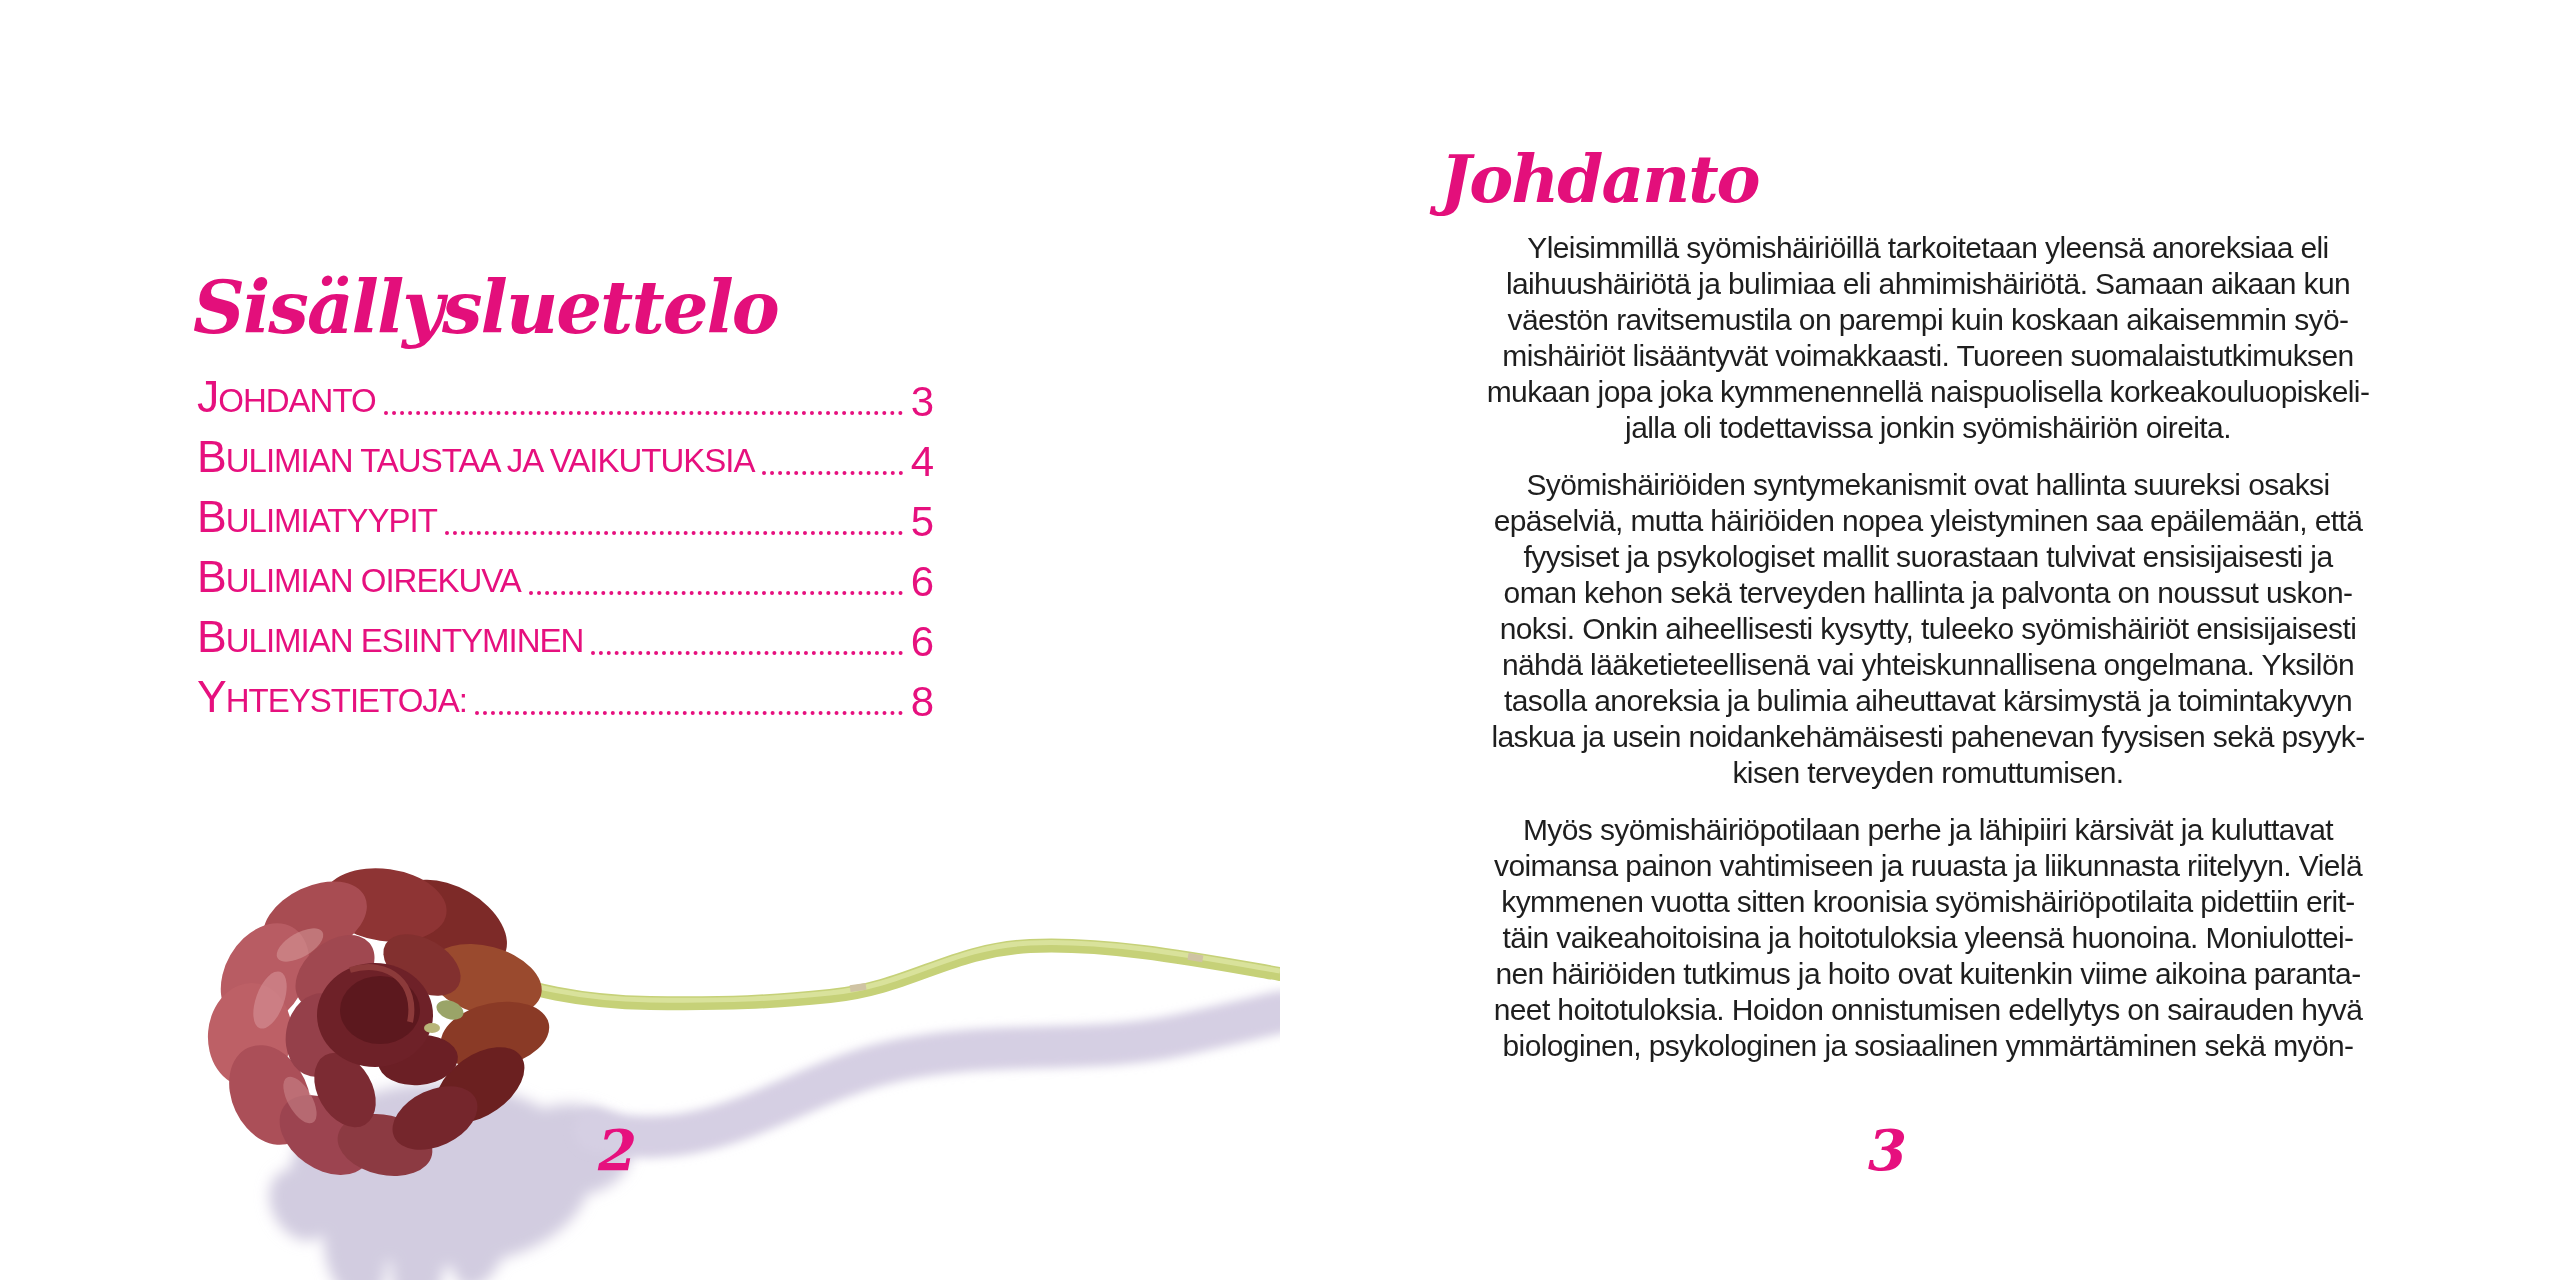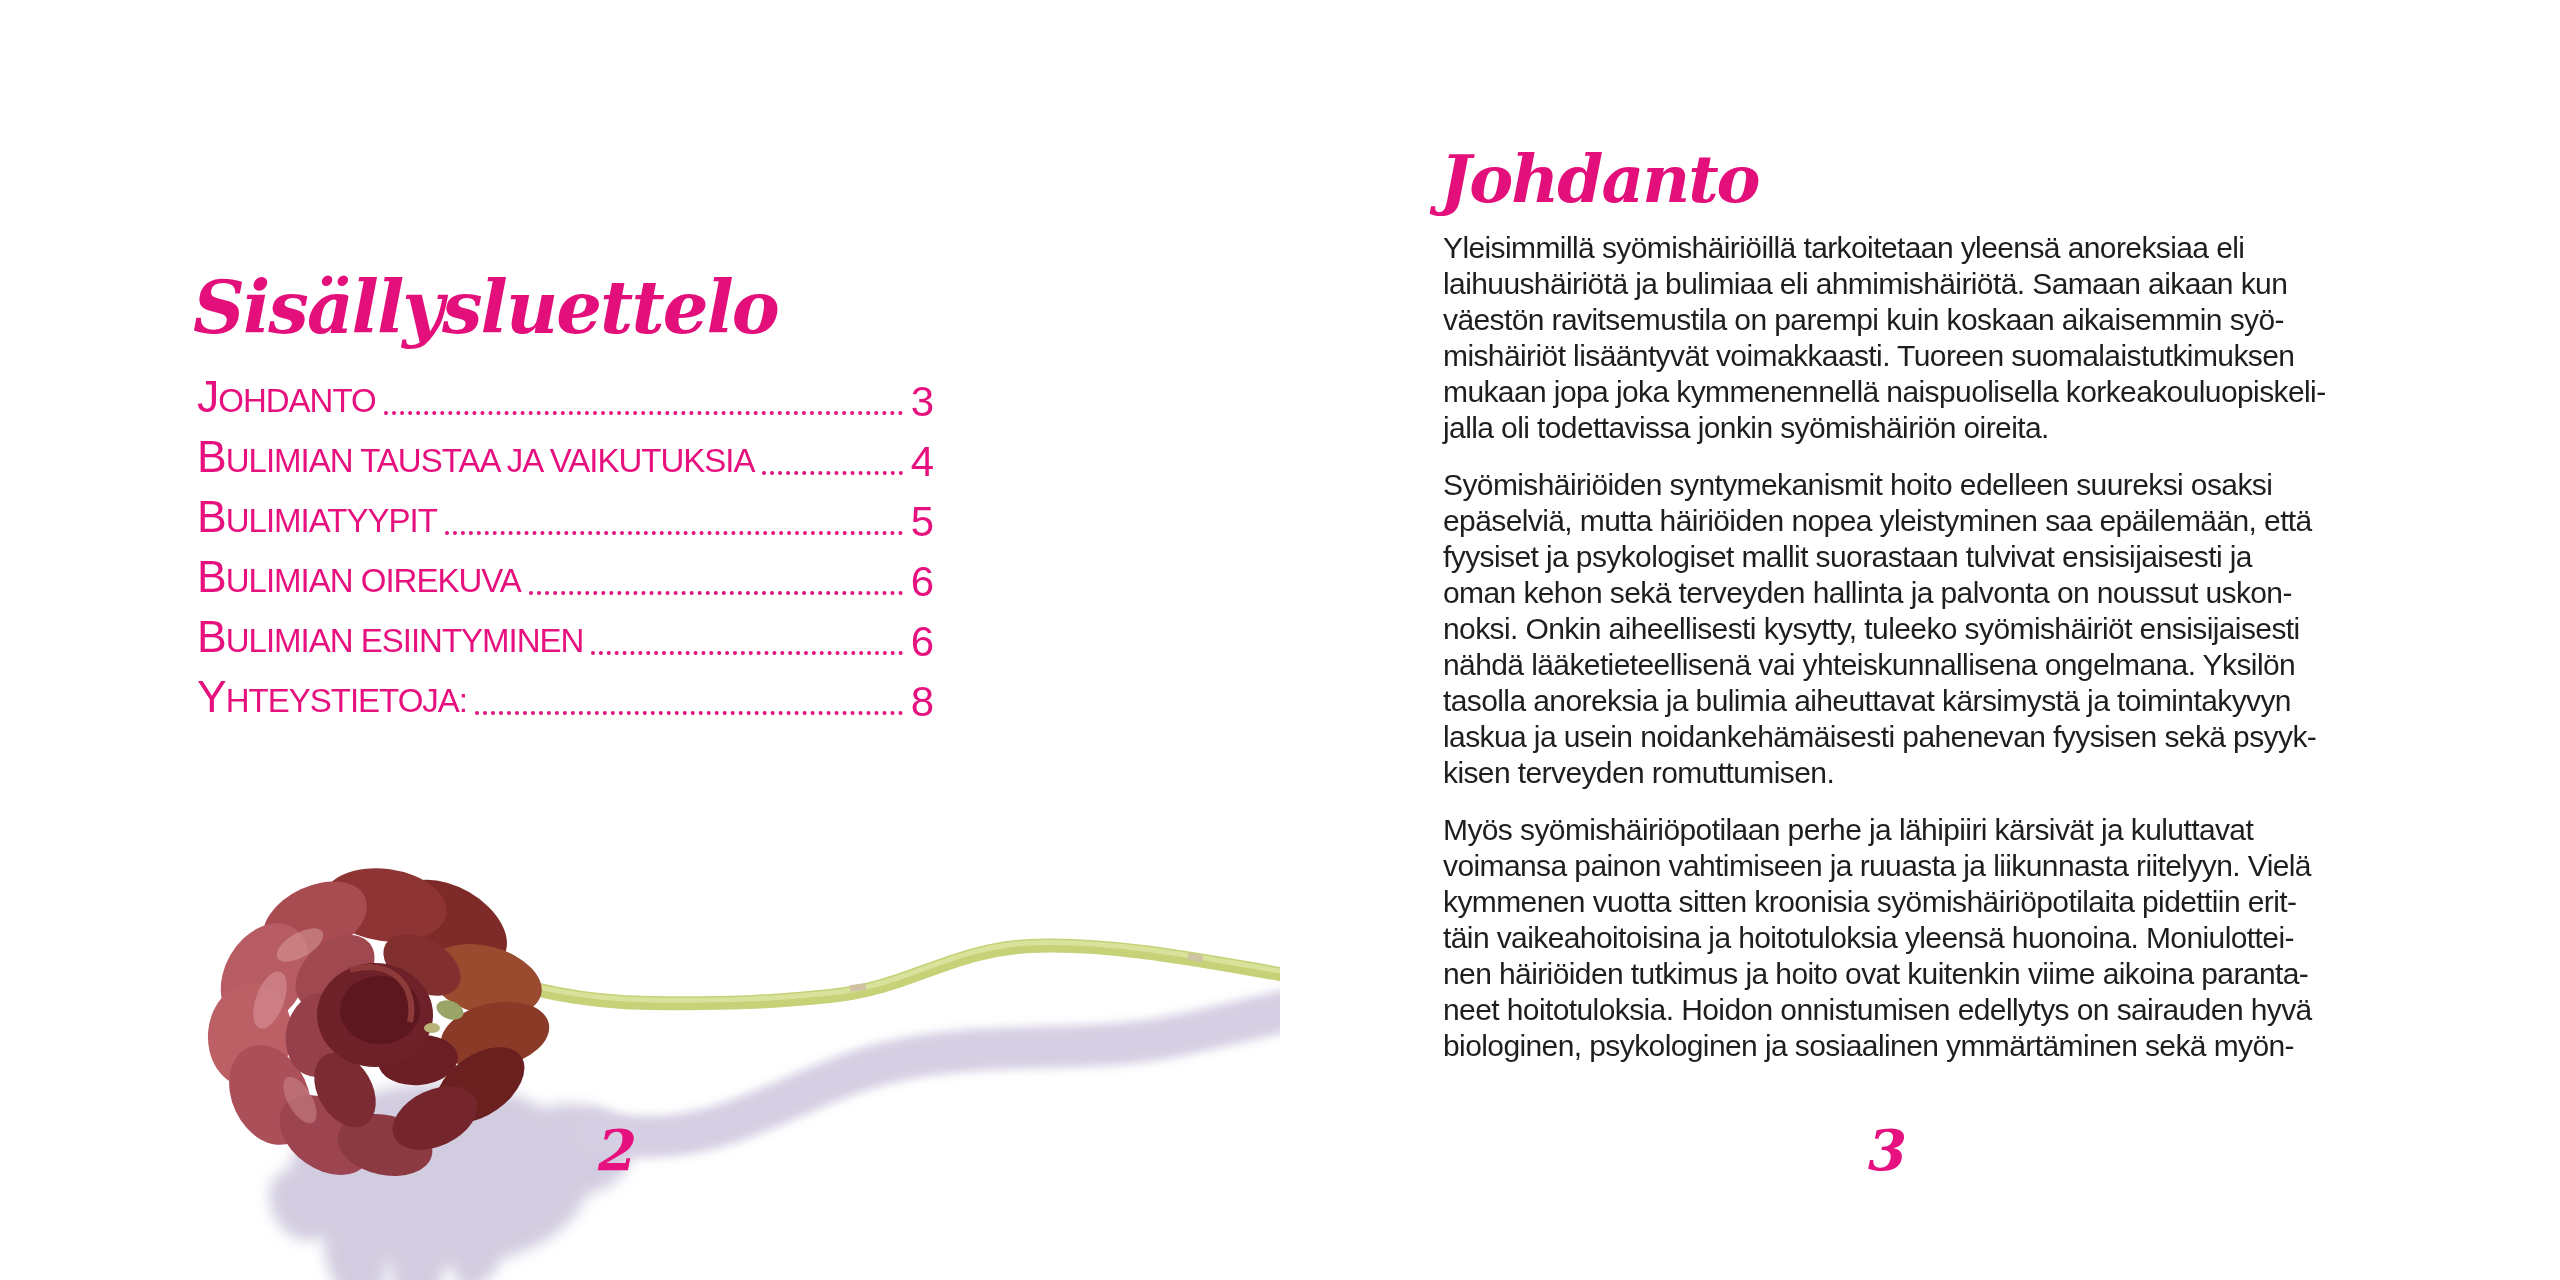--- a/index.html
+++ b/index.html
@@ -65,20 +65,21 @@
   #body-column{
     position:absolute;left:163px;top:230px;width:970px;
     color:#1e1e1e;
   }
   .paragraph{margin:0 0 21px 0;}
   .body-line{
     font-size:30px;
     line-height:36px;
     letter-spacing:-0.6px;
     white-space:nowrap;
+    text-align:center;
   }
 
   
   .page-number{
     position:absolute;
     font-family:"DejaVu Serif",serif;
     font-style:italic;
     font-weight:700;
     color:#e6107e;
     font-size:56px;
@@ -204,21 +205,21 @@
   <div id="body-column">
       <div class="paragraph">
         <div class="body-line">Yleisimmillä syömishäiriöillä tarkoitetaan yleensä anoreksiaa eli</div>
         <div class="body-line">laihuushäiriötä ja bulimiaa eli ahmimishäiriötä. Samaan aikaan kun</div>
         <div class="body-line">väestön ravitsemustila on parempi kuin koskaan aikaisemmin syö-</div>
         <div class="body-line">mishäiriöt lisääntyvät voimakkaasti. Tuoreen suomalaistutkimuksen</div>
         <div class="body-line">mukaan jopa joka kymmenennellä naispuolisella korkeakouluopiskeli-</div>
         <div class="body-line">jalla oli todettavissa jonkin syömishäiriön oireita.</div>
       </div>
       <div class="paragraph">
-        <div class="body-line">Syömishäiriöiden syntymekanismit hoito edelleen suureksi osaksi</div>
+        <div class="body-line">Syömishäiriöiden syntymekanismit ovat hallinta suureksi osaksi</div>
         <div class="body-line">epäselviä, mutta häiriöiden nopea yleistyminen saa epäilemään, että</div>
         <div class="body-line">fyysiset ja psykologiset mallit suorastaan tulvivat ensisijaisesti ja</div>
         <div class="body-line">oman kehon sekä terveyden hallinta ja palvonta on noussut uskon-</div>
         <div class="body-line">noksi. Onkin aiheellisesti kysytty, tuleeko syömishäiriöt ensisijaisesti</div>
         <div class="body-line">nähdä lääketieteellisenä vai yhteiskunnallisena ongelmana. Yksilön</div>
         <div class="body-line">tasolla anoreksia ja bulimia aiheuttavat kärsimystä ja toimintakyvyn</div>
         <div class="body-line">laskua ja usein noidankehämäisesti pahenevan fyysisen sekä psyyk-</div>
         <div class="body-line">kisen terveyden romuttumisen.</div>
       </div>
       <div class="paragraph">

